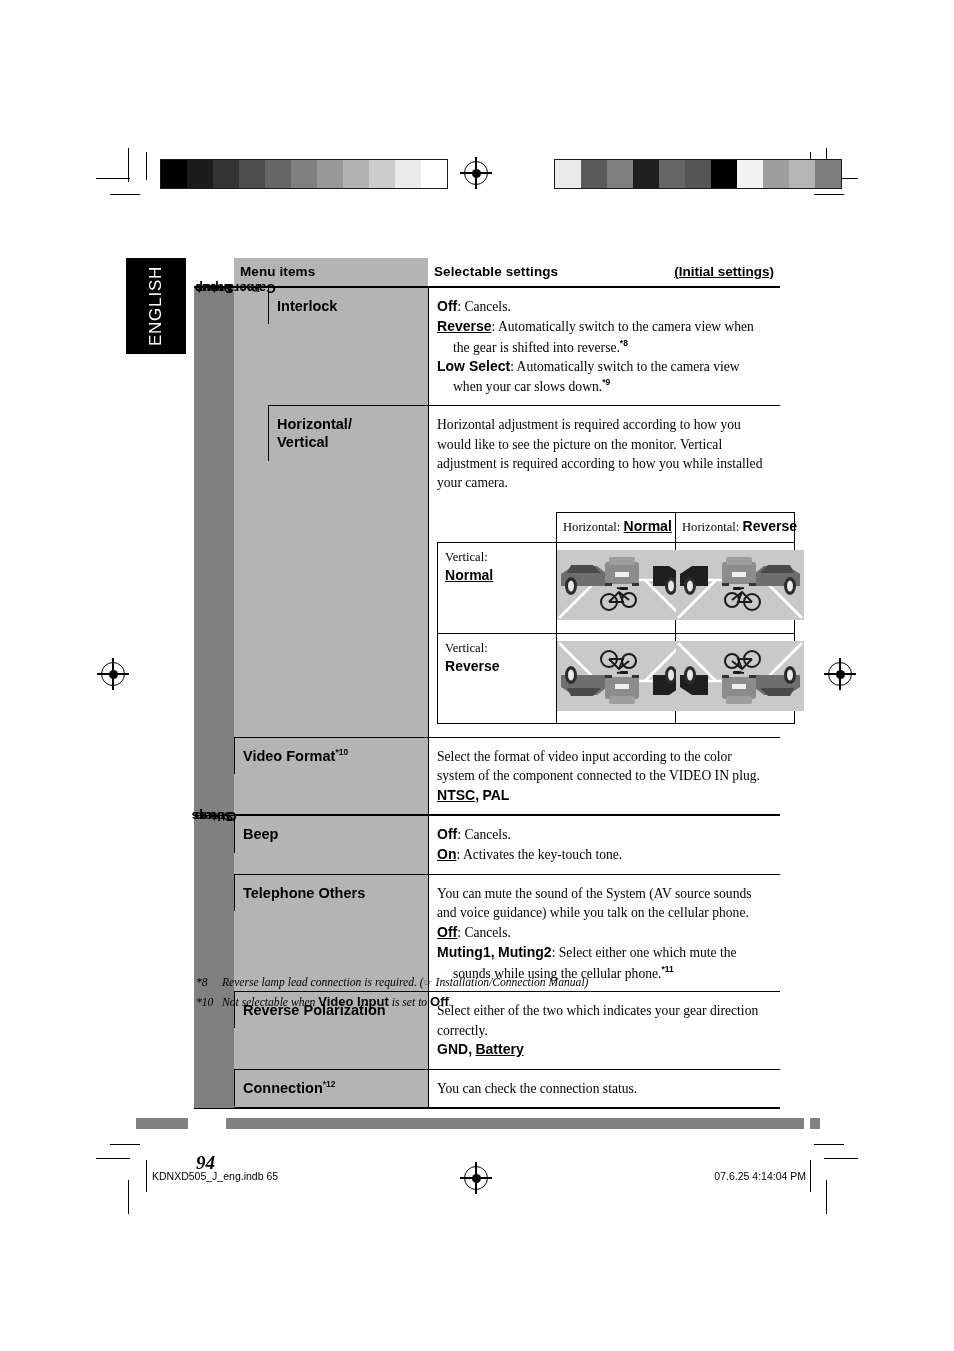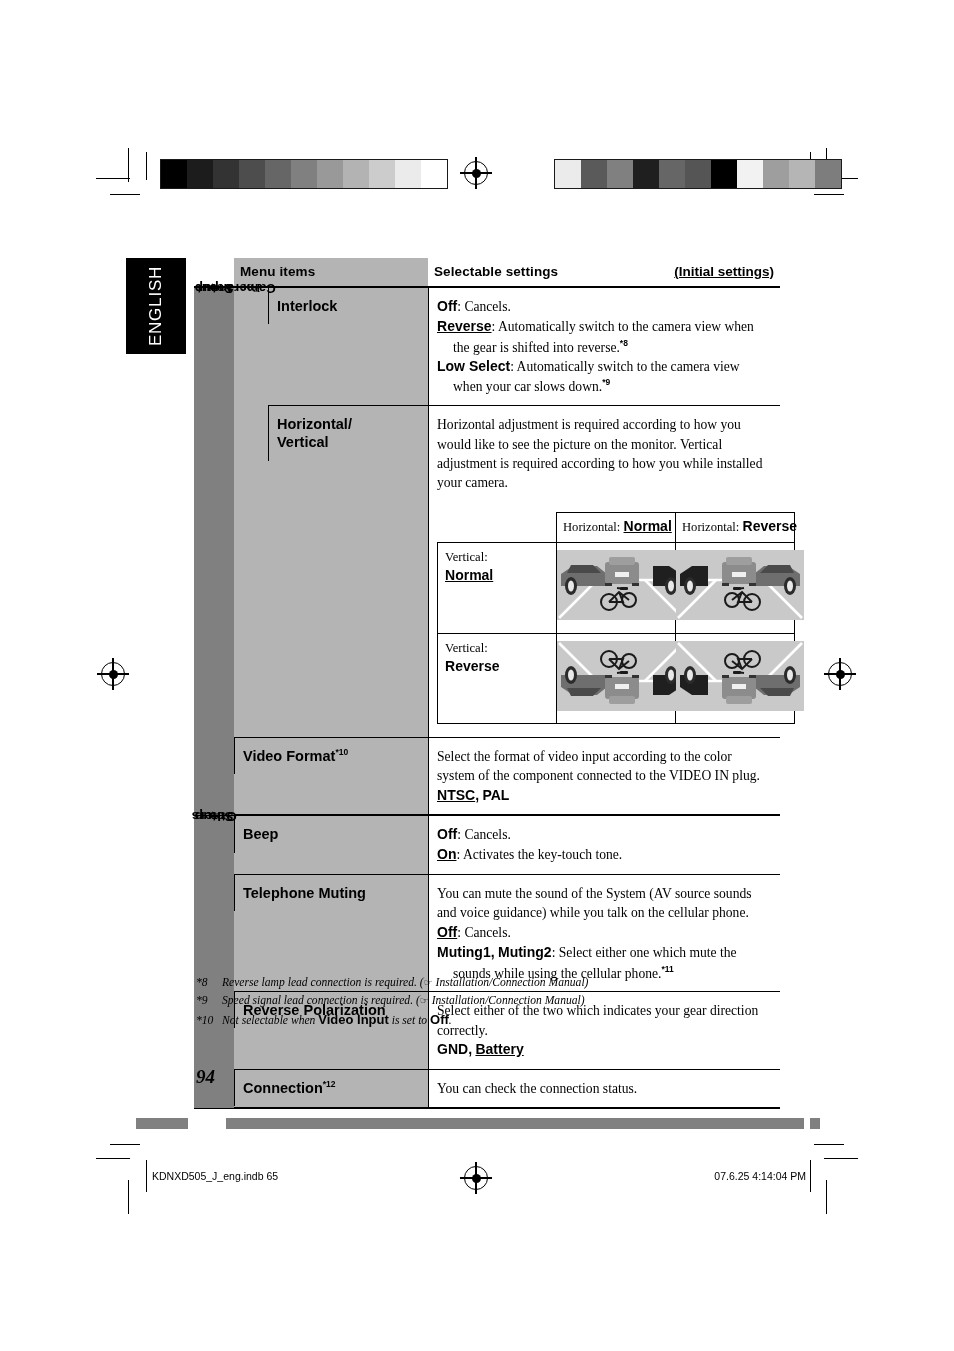--- a/index.html
+++ b/index.html
@@ -128,21 +128,21 @@
   .notes .num { display: inline-block; width: 26px; font-style: italic; }
   .notes b { font-family:"Liberation Sans", sans-serif; font-style: normal; font-size: 13px; }
   .hand { font-style: normal; font-size: 10px; }
 
   
   .foot-bar {
     position:absolute; left: 136px; top: 1118px; width: 684px; height: 11px;
   }
   .foot-bar .seg { position:absolute; top:0; height: 11px; background:#808080; }
   .pageno {
-    position:absolute; left: 196px; top: 1066px;
+    position:absolute; left: 196px; top: 1152px;
     font-family:"Liberation Serif", serif; font-style: italic;
     font-weight: bold; font-size: 19px;
   }
   .imprint {
     position:absolute; top: 1170px; font-size: 10.5px;
     font-family:"Liberation Sans", sans-serif; white-space:nowrap;
   }
   .imprint.left  { left: 152px; }
   .imprint.right { right: 148px; }
 </style>
@@ -505,21 +505,21 @@
     <td class="c-desc rule-thin">
       <div class="desc-cell">
         <span class="opt">Off</span><span>: Cancels.</span><br>
         <span class="opt u">On</span><span>: Activates the key-touch tone.</span>
       </div>
     </td>
   </tr>
 
   <tr>
     <td class="c-menu rule-thin" colspan="2">
-      <div class="menu-cell">Telephone Muting</div>
+      <div class="menu-cell">Telephone Others</div>
     </td>
     <td class="c-desc rule-thin">
       <div class="desc-cell">
         <span>You can mute the sound of the System (AV source sounds and voice guidance) while you talk on the cellular phone.</span><br>
         <span class="opt u">Off</span><span>: Cancels.</span><br>
         <span class="opt">Muting1</span><span class="opt">,</span>
         <span class="opt">Muting2</span><span>: Select either one which mute the</span>
         <span class="indent"><span>sounds while using the cellular phone.</span><sup>*11</sup></span>
       </div>
     </td>
@@ -546,23 +546,20 @@
       <div class="desc-cell">You can check the connection status.</div>
     </td>
   </tr>
 </tbody>
     </table>
 </div>
 
 <div class="notes">
   <div>
     <span class="num">*8</span><span>Reverse lamp lead connection is required. (</span><span class="hand">☞</span><span> Installation/Connection Manual)</span>
-  </div>
-  <div>
-    <span class="num">*9</span><span>Speed signal lead connection is required. (</span><span class="hand">☞</span><span> Installation/Connection Manual)</span>
   </div>
   <div>
     <span class="num">*10</span><span>Not selectable when </span><b>Video Input</b><span> is set to </span><b>Off</b><span>.</span>
   </div>
 </div>
 
 <div class="foot-bar">
   <div class="seg" style="left:0; width:52px;"></div>
   <div class="seg" style="left:90px; width:578px;"></div>
   <div class="seg" style="left:674px; width:10px;"></div>

